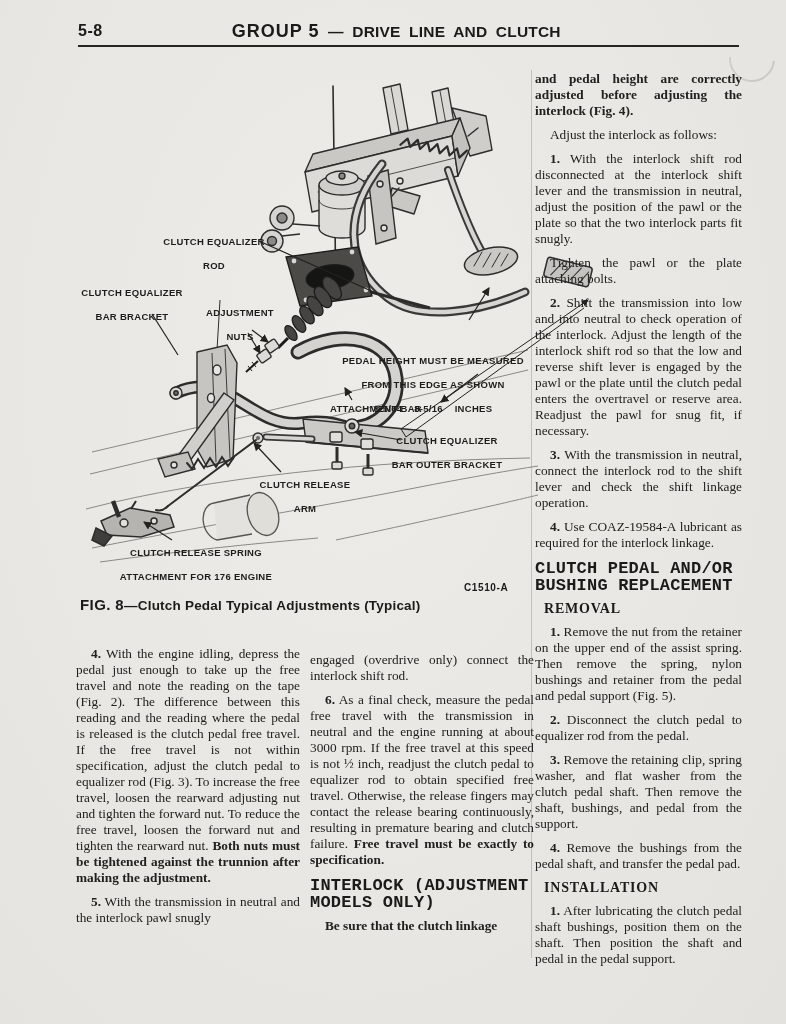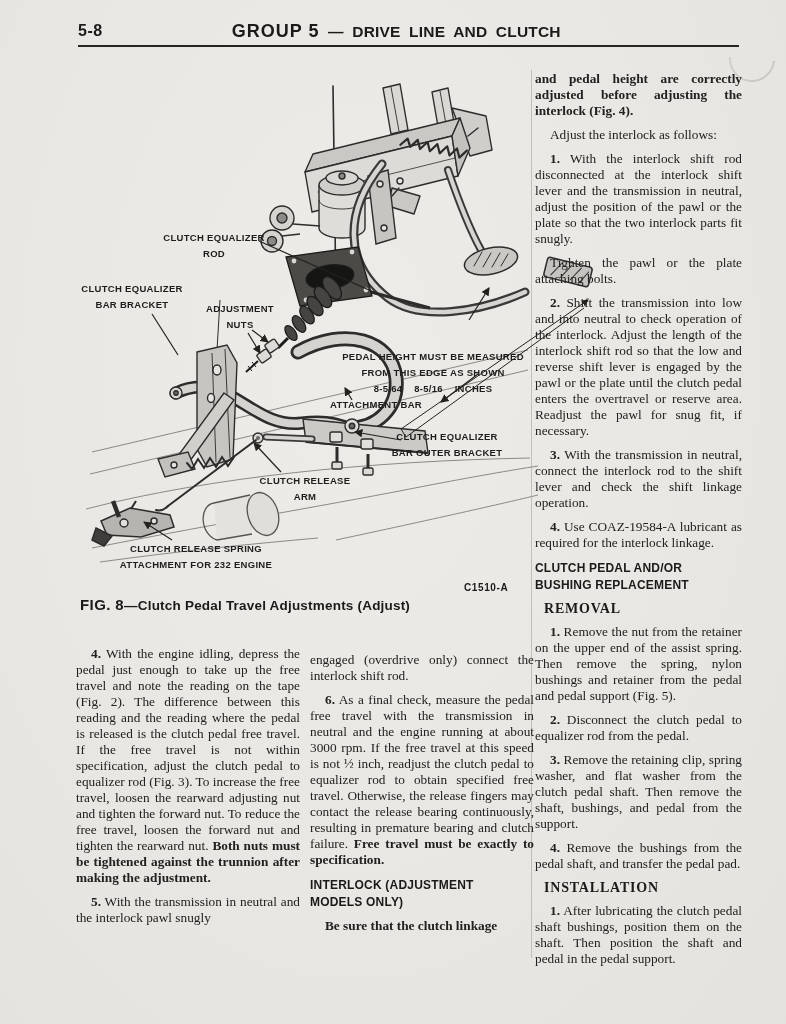--- a/index.html
+++ b/index.html
@@ -17,36 +17,36 @@
   .header-title .rest{font-size:15.5px;font-weight:bold;letter-spacing:.2px;word-spacing:4px;}
   .header-rule{position:absolute;left:78px;top:45px;width:661px;height:2.4px;background:#26251f;}
   .col-rule{position:absolute;left:531px;top:70px;width:1px;height:888px;background:#98978f;opacity:.5;}
   .curl{position:absolute;left:729px;top:36px;width:42px;height:42px;border-radius:50%;
     border:2.5px solid transparent;border-bottom-color:#c7c6c2;border-left-color:#cdccc8;
     transform:rotate(-40deg);opacity:.9;}
   
   .art{position:absolute;left:0;top:0;width:786px;height:1024px;}
   .fig-label{position:absolute;transform:translateX(-50%);text-align:center;width:max-content;
     white-space:pre-wrap;font-family:"Liberation Sans",sans-serif;font-weight:bold;
-    font-size:9.5px;line-height:16px;letter-spacing:.3px;color:#1e1d1b;}
+    font-size:9.5px;line-height:24px;letter-spacing:.3px;color:#1e1d1b;}
   .fig-code{position:absolute;left:464px;top:582px;font-family:"Liberation Sans",sans-serif;
     font-weight:bold;font-size:10px;letter-spacing:.6px;color:#1b1a18;}
   .caption{position:absolute;left:80px;top:596px;font-family:"Liberation Sans",sans-serif;
     font-weight:bold;color:#1b1a18;white-space:nowrap;}
   .caption .lead{font-size:15px;letter-spacing:.4px;}
   .caption .rest{font-size:13.5px;letter-spacing:.2px;}
   
   .col{position:absolute;text-align:justify;font-size:13.3px;line-height:16px;color:#22211f;}
   .col-left{left:76px;top:646px;width:224px;}
   .col-mid{left:310px;top:646px;width:224px;margin-top:6px;}
   .col-right{left:535px;top:71px;width:207px;}
   .col p{margin:0 0 8px 0;}
   .col p.ind{text-indent:15px;}
   .col b{font-weight:bold;}
-  .sans-head{font-family:Liberation Sans, sans-serif;font-size:12px;line-height:17px;
+  .sans-head{font-family:Liberation Mono, monospace;font-size:17px;line-height:17px;
     letter-spacing:.2px;font-weight:bold;margin:9px 0 7px 0;white-space:pre-line;color:#1b1a18;}
   .serif-head{font-family:"Liberation Serif",serif;font-size:14px;letter-spacing:.8px;
     font-weight:bold;margin:3px 0 7px 9px;color:#1b1a18;}
 </style>
 </head>
 <body>
 
 <div class="page">
 
   <div class="pagenum">5-8</div>
@@ -244,25 +244,25 @@
 NUTS</div>
   <div class="fig-label" style="left:433px;top:323px;margin-top:26px;">PEDAL HEIGHT MUST BE MEASURED
 FROM THIS EDGE AS SHOWN
 8-5/64    8-5/16    INCHES</div>
   <div class="fig-label" style="left:376px;top:397px;">ATTACHMENT BAR</div>
   <div class="fig-label" style="left:447px;top:429px;">CLUTCH EQUALIZER
 BAR OUTER BRACKET</div>
   <div class="fig-label" style="left:305px;top:473px;">CLUTCH RELEASE
 ARM</div>
   <div class="fig-label" style="left:196px;top:541px;">CLUTCH RELEASE SPRING
-ATTACHMENT FOR 232 ENGINE</div>
+ATTACHMENT FOR 176 ENGINE</div>
   <div class="fig-code">C1510-A</div>
 
   <div class="caption">
-    <span class="lead">FIG. 8</span><span class="rest">—Clutch Pedal Travel Adjustments (Adjust)</span>
+    <span class="lead">FIG. 8</span><span class="rest">—Clutch Pedal Typical Adjustments (Typical)</span>
   </div>
 
   <div class="col col-left">
       <p class="ind"><b>4.</b><span> With the engine idling, depress the pedal just enough to take up the free travel and note the reading on the tape (Fig. 2). The difference between this reading and the reading where the pedal is released is the clutch pedal free travel. If the free travel is not within specification, adjust the clutch pedal to equalizer rod (Fig. 3). To increase the free travel, loosen the rearward adjusting nut and tighten the forward nut. To reduce the free travel, loosen the forward nut and tighten the rearward nut. </span><b>Both nuts must be tightened against the trunnion after making the adjustment.</b></p>
       <p class="ind"><b>5.</b><span> With the transmission in neutral and the interlock pawl snugly</span></p>
     </div>
   <div class="col col-mid">
       <p><span>engaged (overdrive only) connect the interlock shift rod.</span></p>
       <p class="ind"><b>6.</b><span> As a final check, measure the pedal free travel with the transmission in neutral and the engine running at about 3000 rpm. If the free travel at this speed is not ½ inch, readjust the clutch pedal to equalizer rod to obtain specified free travel. Otherwise, the release fingers may contact the release bearing continuously, resulting in premature bearing and clutch failure. </span><b>Free travel must be exactly to specification.</b></p>
       <h3 class="sans-head">INTERLOCK (ADJUSTMENT

